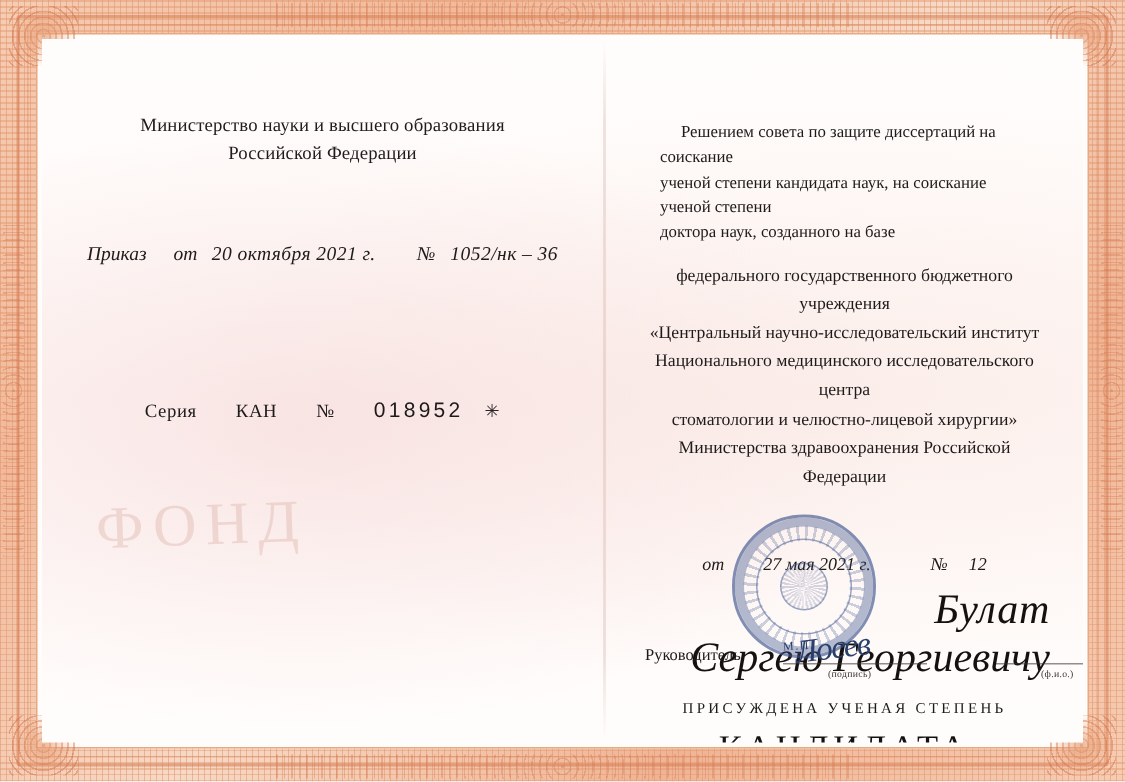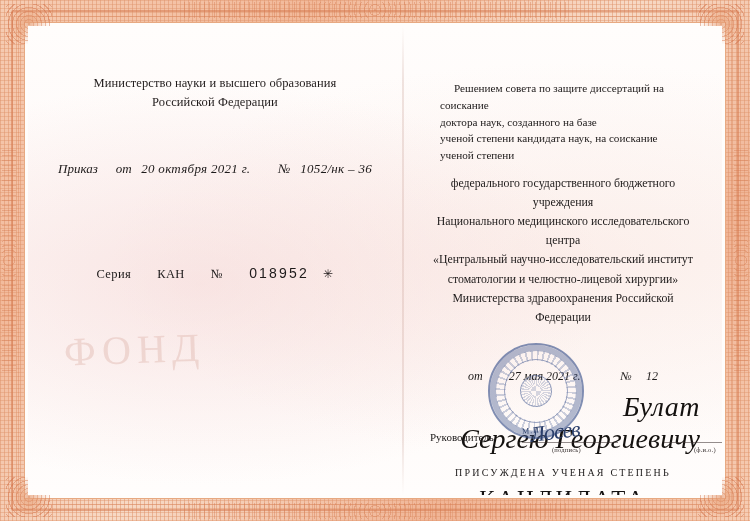--- a/index.html
+++ b/index.html
@@ -389,28 +389,28 @@
       </div>
 
       <div class="watermark">ФОНД</div>
 
     </div>
 
     <div class="half right">
 
       <div class="decision">
         <p class="indent">Решением совета по защите диссертаций на соискание</p>
+        <p>ученой степени кандидата наук, на соискание ученой степени</p>
         <p>доктора наук, созданного на базе</p>
-        <p>ученой степени кандидата наук, на соискание ученой степени</p>
       </div>
 
       <div class="org">
         <div>федерального государственного бюджетного учреждения</div>
+        <div>«Центральный научно-исследовательский институт</div>
         <div>Национального медицинского исследовательского центра</div>
-        <div>«Центральный научно-исследовательский институт</div>
         <div>стоматологии и челюстно-лицевой хирургии»</div>
         <div>Министерства здравоохранения Российской Федерации</div>
       </div>
 
       <div class="date-row">
         <span>от</span>
         <span class="sp-md"></span>
         <span>27 мая 2021 г.</span>
         <span class="sp-lg"></span>
         <span>№</span>

